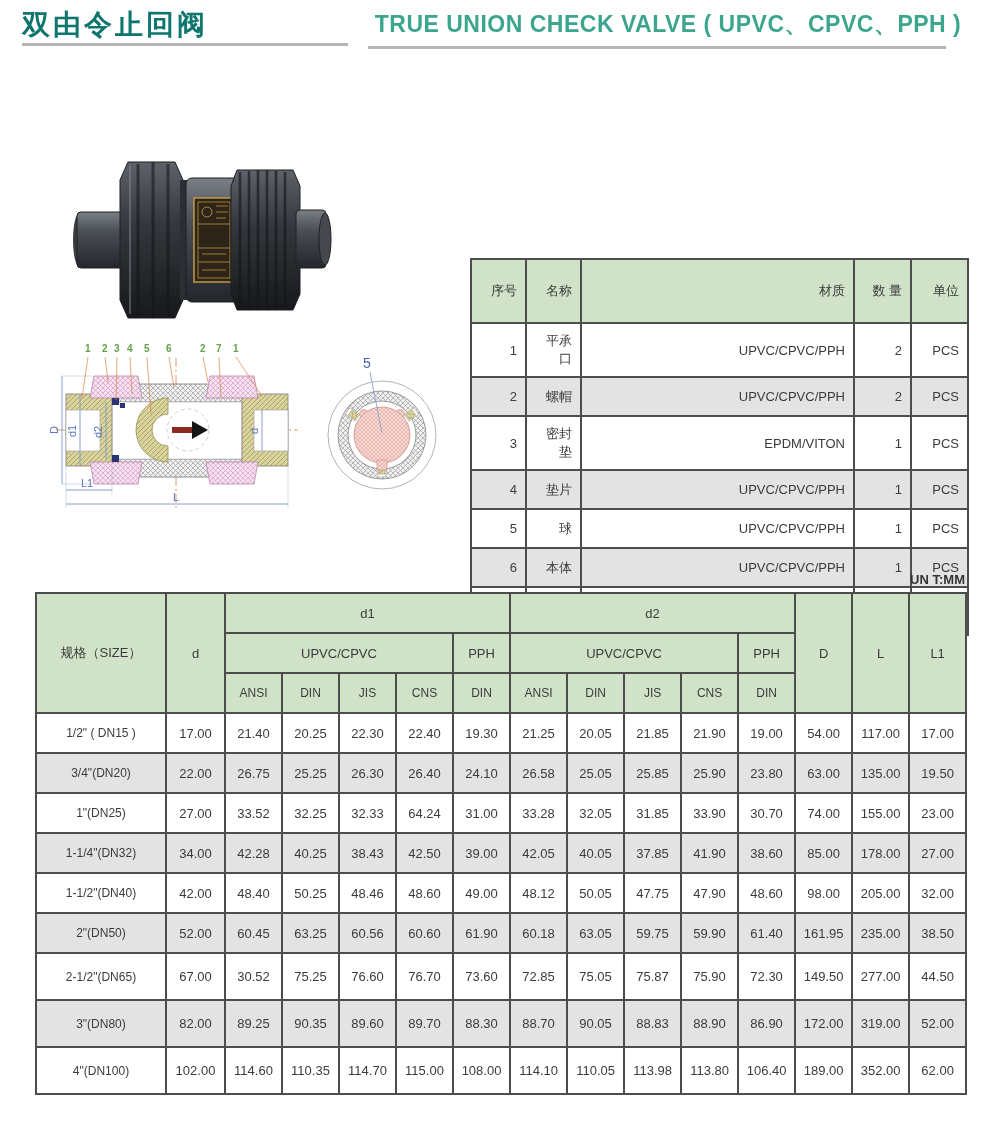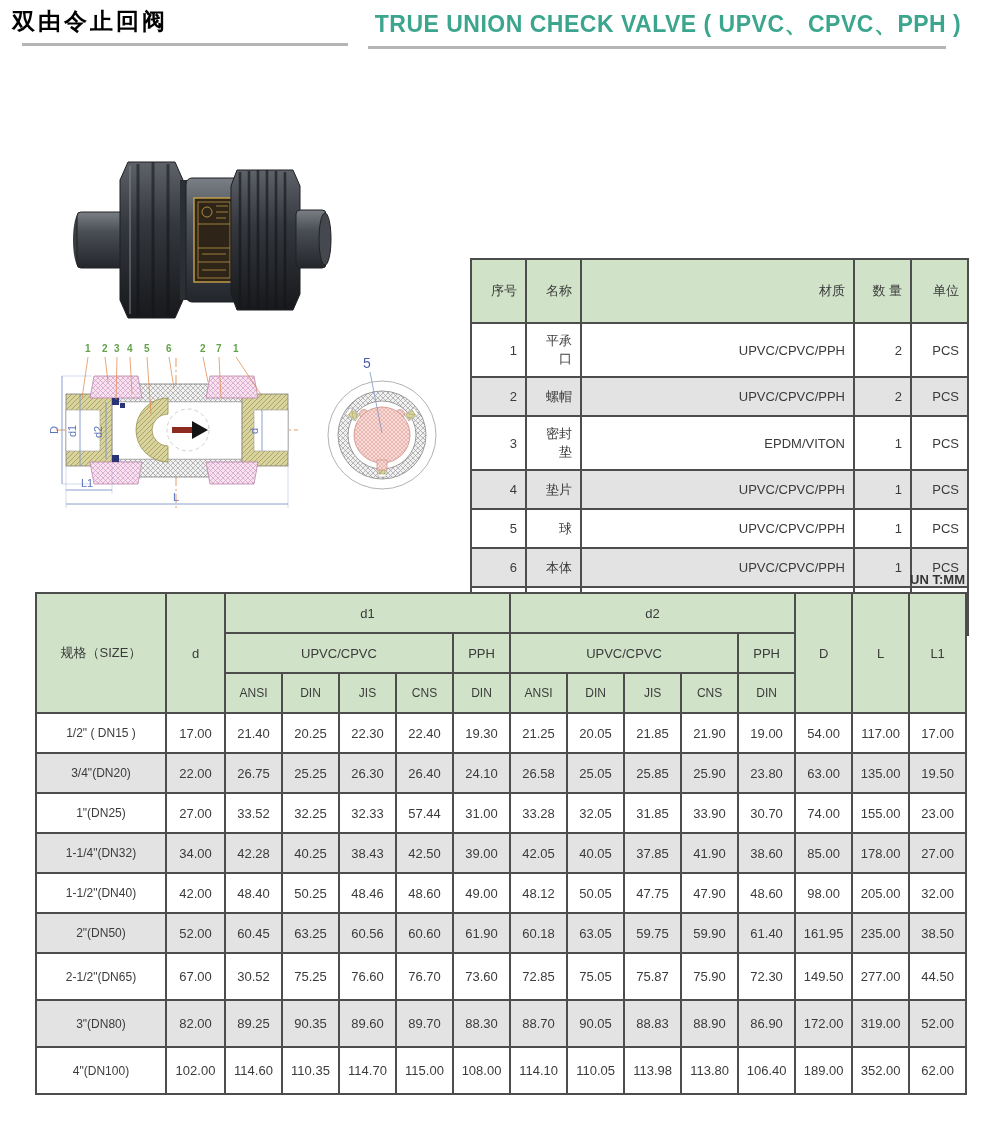--- a/index.html
+++ b/index.html
@@ -1,21 +1,21 @@
 <!DOCTYPE html>
 <html><head>
 <meta charset="utf-8">
 <style>
   html,body{margin:0;padding:0;background:#fff;}
   .page{position:relative;width:1008px;height:1132px;background:#fff;overflow:hidden;
         font-family:"Liberation Sans","DejaVu Sans",sans-serif;color:#3b3b3b;}
 
   
-  .title-zh{position:absolute;left:12px;top:6px;font-size:23px;font-weight:700;
-            color:#000000;letter-spacing:3px;}
+  .title-zh{position:absolute;left:22px;top:6px;font-size:28px;font-weight:700;
+            color:#0f766e;letter-spacing:3px;}
   .rule-left{position:absolute;left:22px;top:43px;width:326px;height:3px;background:#b5b5b5;}
   .title-en{position:absolute;left:368px;top:9px;width:600px;text-align:center;
             font-size:23px;font-weight:600;color:#3ba58e;letter-spacing:.5px;white-space:nowrap;}
   .rule-right{position:absolute;left:368px;top:46px;width:578px;height:3px;background:#b5b5b5;}
 
   
   .photo{position:absolute;left:68px;top:150px;width:268px;height:175px;}
 
   
   .specs{position:absolute;left:472px;top:113px;font-size:13.5px;font-weight:700;color:#1f1f1f;}
@@ -365,21 +365,21 @@
           <td>63.00</td>
           <td>135.00</td>
           <td>19.50</td>
         </tr>
         <tr>
           <td class="size-cell">1"(DN25)</td>
           <td>27.00</td>
           <td>33.52</td>
           <td>32.25</td>
           <td>32.33</td>
-          <td>57.44</td>
+          <td>64.24</td>
           <td>31.00</td>
           <td>33.28</td>
           <td>32.05</td>
           <td>31.85</td>
           <td>33.90</td>
           <td>30.70</td>
           <td>74.00</td>
           <td>155.00</td>
           <td>23.00</td>
         </tr>

